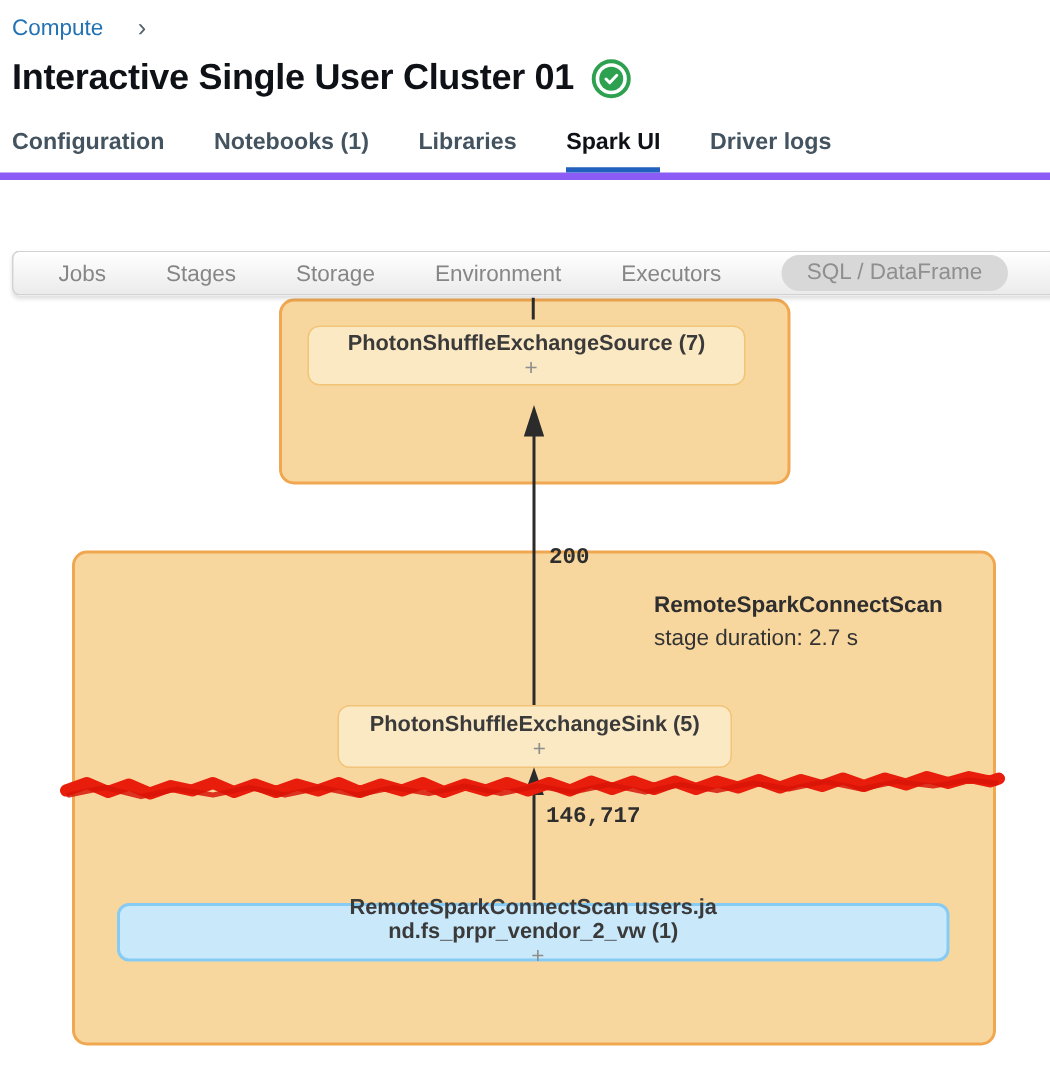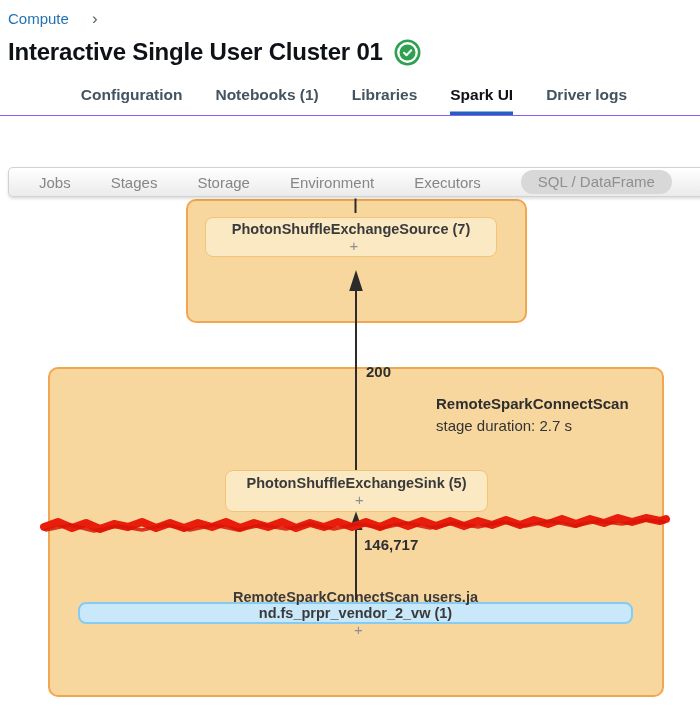--- a/index.html
+++ b/index.html
@@ -9,21 +9,21 @@
   
   .breadcrumb { position: absolute; left: 8px; top: 9px; font-size: 15px; display: flex; align-items: flex-end; gap: 23px; }
   .breadcrumb a { color: #2272B4; text-decoration: none; cursor: pointer; }
   .breadcrumb .chev { color: #53646F; font-size: 17px; line-height: 1; padding-top: 1px; }
 
   
   .title-row { position: absolute; left: 8px; top: 38px; display: flex; align-items: center; gap: 11px; }
   .title-row h1 { font-size: 24px; font-weight: 700; color: #0E1116; letter-spacing: -0.2px; white-space: nowrap; }
 
   
-  .tabs { position: absolute; left: 0; top: 86px; width: 700px; display: flex; gap: 33px; padding-left: 8px; border-bottom: 1px solid #8b5cf6; justify-content: center; }
+  .tabs { position: absolute; left: 0; top: 86px; width: 700px; display: flex; gap: 33px; padding-left: 8px; border-bottom: 5px solid #8b5cf6; }
   .tab { font-size: 15.5px; font-weight: 700; color: #43535F; padding-bottom: 11px; cursor: pointer; white-space: nowrap; }
   .tab.active { color: #0E1116; box-shadow: inset 0 -3.5px 0 0 #2361BE; }
 
   
   .spark-navbar { position: absolute; left: 8px; top: 167px; width: 700px; height: 30px;
     background: linear-gradient(#ffffff, #ebebeb); border: 1px solid #d2d2d2; border-right: none;
     border-radius: 5px 0 0 5px; box-shadow: 0 2px 3px rgba(0,0,0,0.13);
     display: flex; align-items: center; gap: 40px; padding-left: 30px; z-index: 6; }
   .spark-navbar .nav-item { font-size: 15px; color: #868686; cursor: pointer; white-space: nowrap; }
   .spark-navbar .nav-item.pill { background: #d8d8d8; color: #8f8f8f; border-radius: 14px; padding: 3px 17px 4px; }
@@ -37,26 +37,26 @@
   .stage-meta .stage-name { font-size: 15px; font-weight: 700; color: #2E2E2E; }
   .stage-meta .stage-duration { font-size: 15px; color: #333; margin-top: 5px; }
 
   
   .node { position: absolute; display: flex; align-items: center; justify-content: center;
     font-size: 14.5px; font-weight: 700; color: #3A3A3A; border-radius: 8px; z-index: 2; white-space: nowrap; cursor: pointer; flex-direction: column; }
   .node.cream { background: #FBE9C4; border: 1.5px solid #F2C478; }
   .node.blue { background: #C9E8FA; border: 2px solid #85CBF3; }
   #node-source { left: 205px; top: 217px; width: 292px; height: 40px; }
   #node-sink { left: 225px; top: 470px; width: 263px; height: 42px; }
-  #node-scan { left: 78px; top: 602px; width: 555px; height: 22px; font-size: 14.5px; }
+  #node-scan { left: 78px; top: 602px; width: 555px; height: 39px; font-size: 14.5px; }
   .node .plus { color: #8E8E8E; font-weight: 400; margin-left: 6px; font-size: 15px; }
   .redaction { display: inline-block; width: 62px; height: 26px; background: #ffffff; border-radius: 2px; margin: 0 1px; vertical-align: middle; }
 
   
-  .edge-label { position: absolute; font-size: 15px; font-weight: 700; color: #2E2E2E; z-index: 4; }
+  .edge-label { position: absolute; font-size: 15px; font-weight: 700; color: #2E2E2E; z-index: 4; font-family: Liberation Mono, monospace; }
   #lbl-upper { left: 366px; top: 363px; }
   #lbl-lower { left: 364px; top: 536px; }
 
   
   .overlay { position: absolute; left: 0; top: 0; width: 700px; height: 714px; z-index: 5; pointer-events: none; }
 </style>
 </head>
 <body>
 
 <div class="screen">

